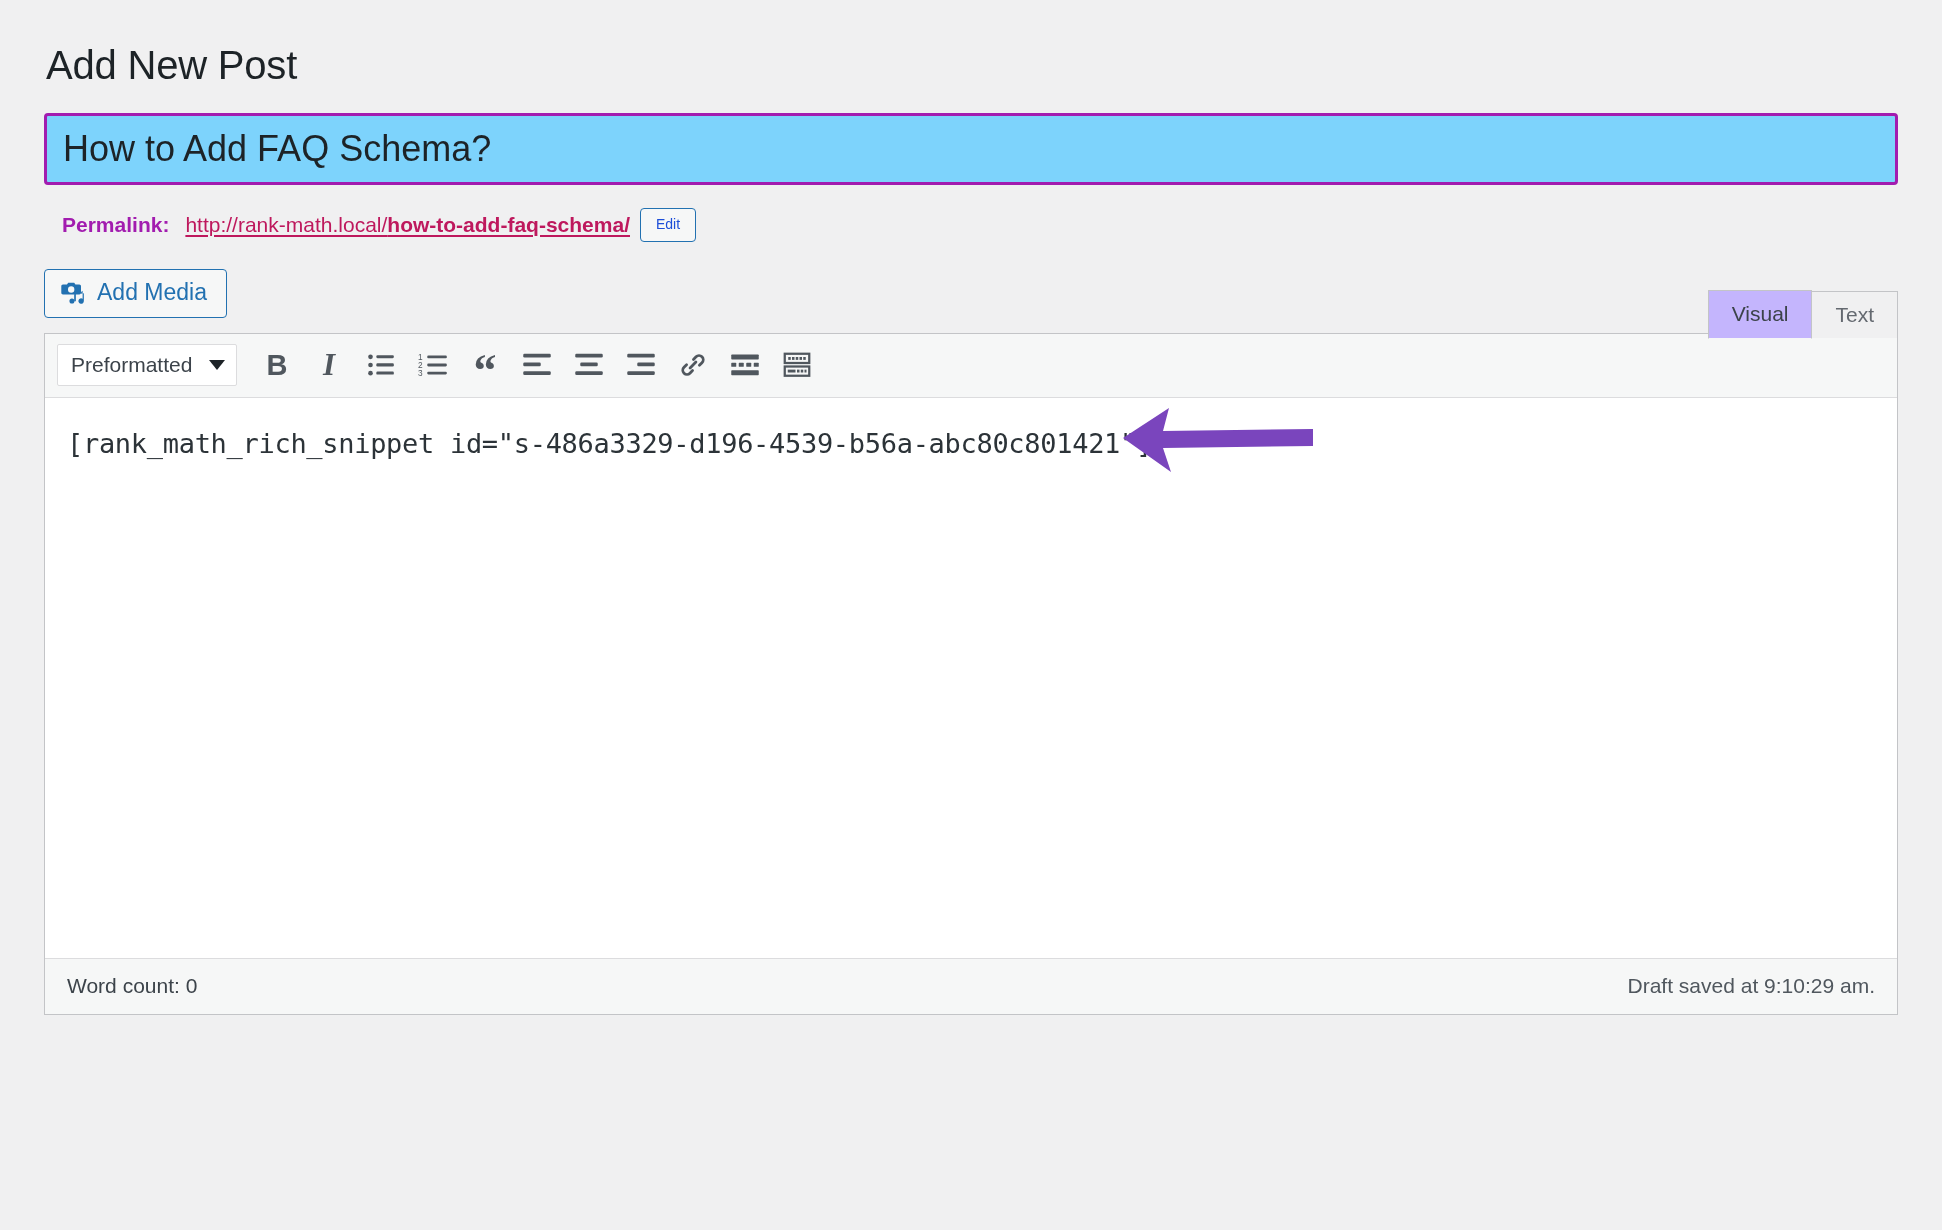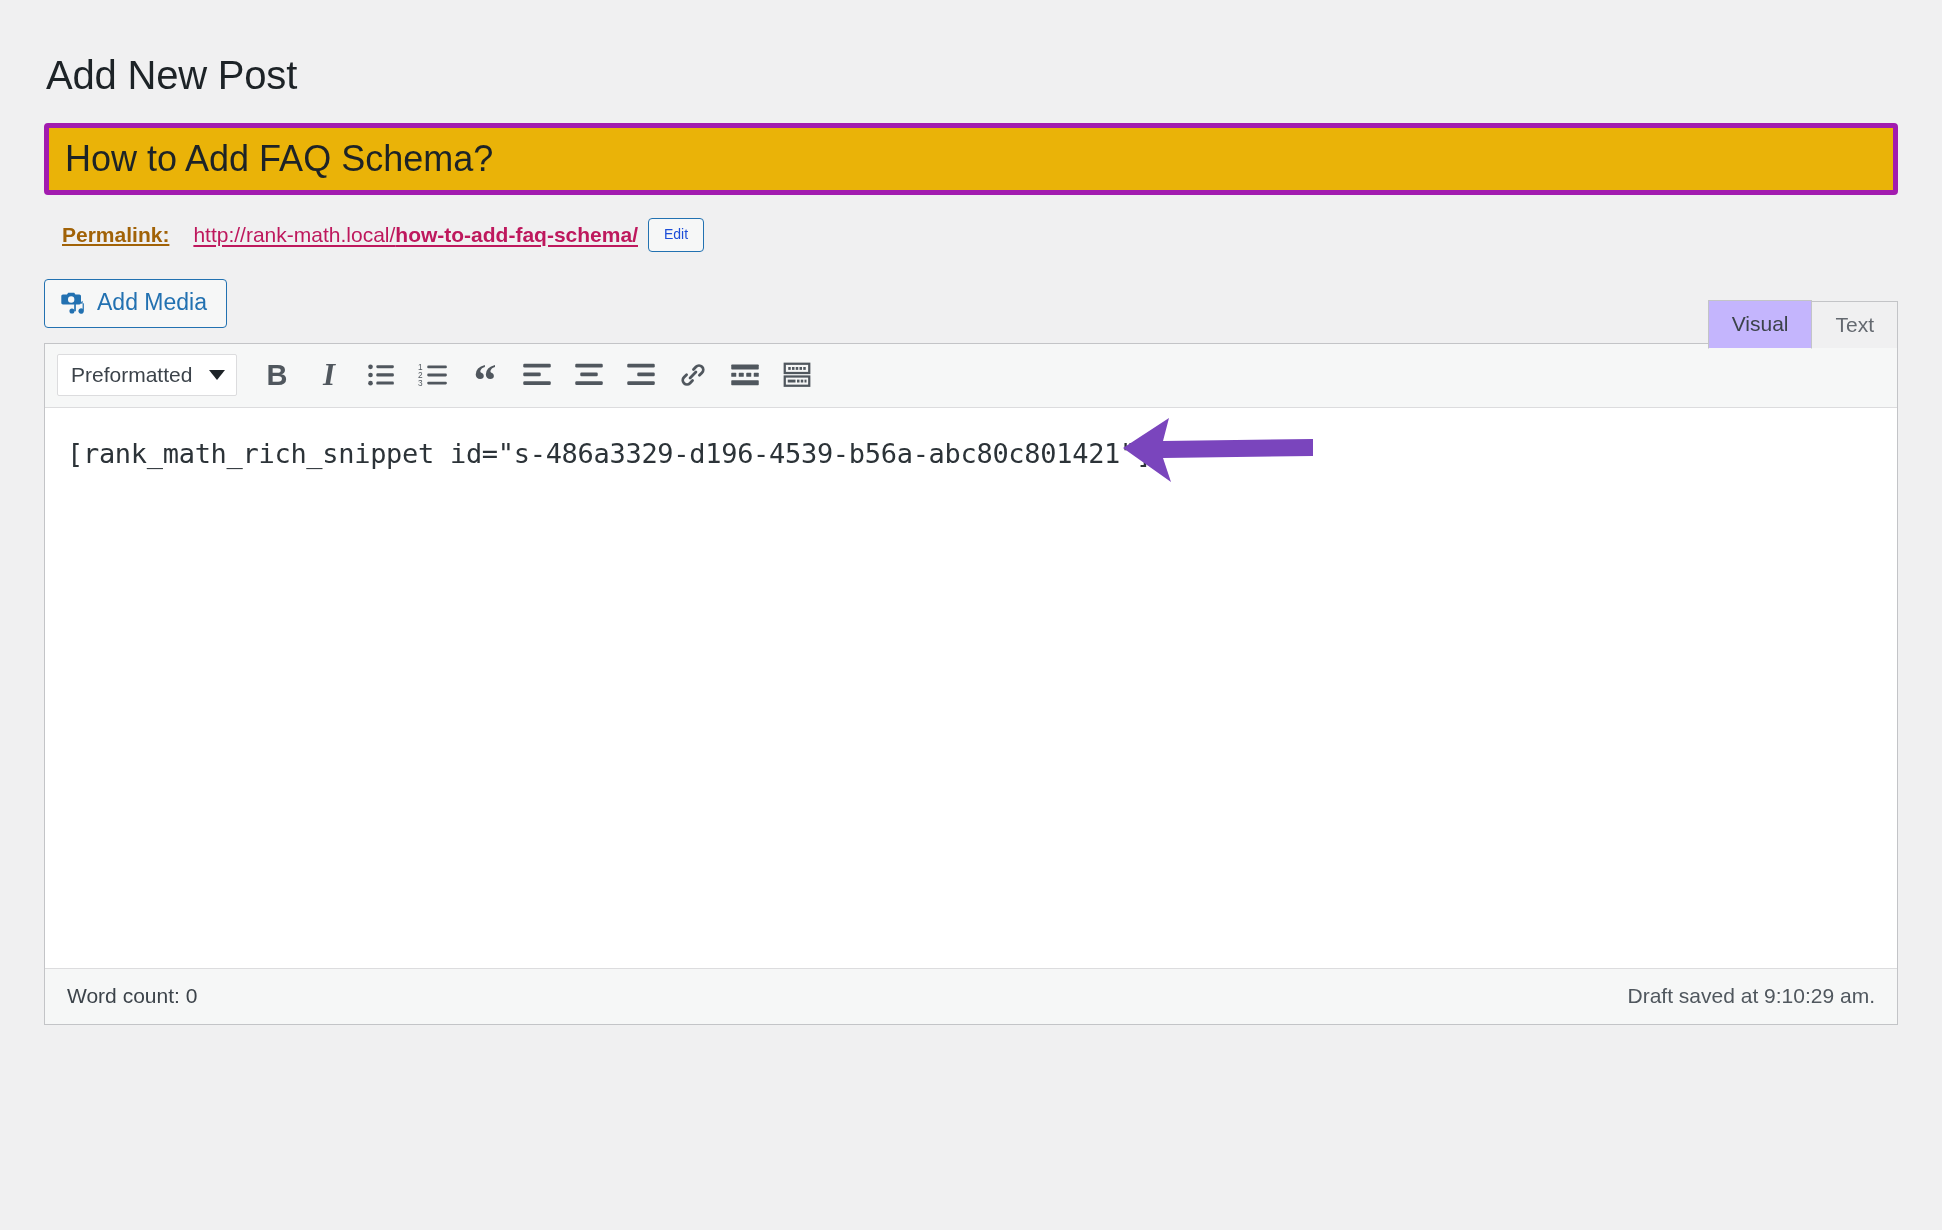--- a/index.html
+++ b/index.html
@@ -13,21 +13,21 @@
     font-family: "Liberation Sans", sans-serif;
     color: #1d2327;
     overflow: hidden;
   }
 
   .page {
     position: relative;
     width: 1942px;
     height: 1230px;
     box-sizing: border-box;
-    padding: 13px 44px;
+    padding: 3px 44px;
     border-radius: 25px;
   }
 
   
   .page-title {
     font-size: 40px;
     font-weight: 400;
     color: #1d2327;
     line-height: 1.3;
     margin: 0;
@@ -42,41 +42,40 @@
   .title-input {
     display: block;
     box-sizing: border-box;
     width: 100%;
     height: 72px;
     padding: 6px 16px;
     font-family: "Liberation Sans", sans-serif;
     font-size: 36px;
     font-weight: 400;
     color: #1d2327;
-    background: #eab308;
-    border: 5px solid #a21caf;
+    background: #7dd3fc;
+    border: 3px solid #a21caf;
     border-radius: 4px;
     outline: none;
     line-height: 1.4;
   }
 
   
   .permalink-row {
     display: flex;
     align-items: center;
     gap: 0;
     padding: 23px 0 0 18px;
     font-size: 21px;
   }
   .permalink-label {
     font-weight: 700;
-    color: #a16207;
-    margin-right: 24px;
+    color: #a21caf;
+    margin-right: 16px;
     white-space: nowrap;
-    text-decoration: underline;
   }
   .permalink-link {
     color: #be185d;
     text-decoration: underline;
     text-underline-offset: 3px;
     white-space: nowrap;
     cursor: pointer;
   }
   .permalink-slug {
     font-weight: 700;

